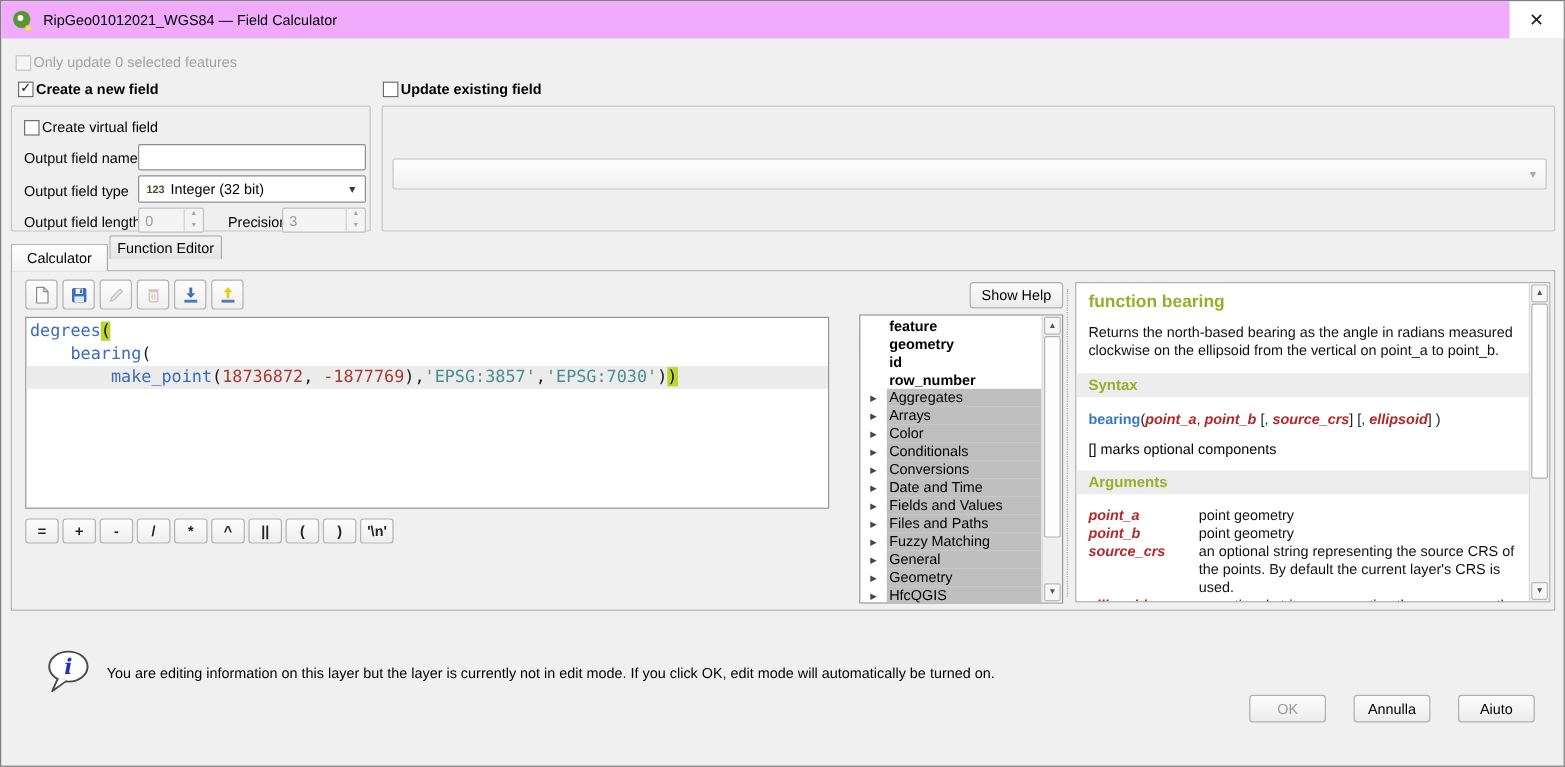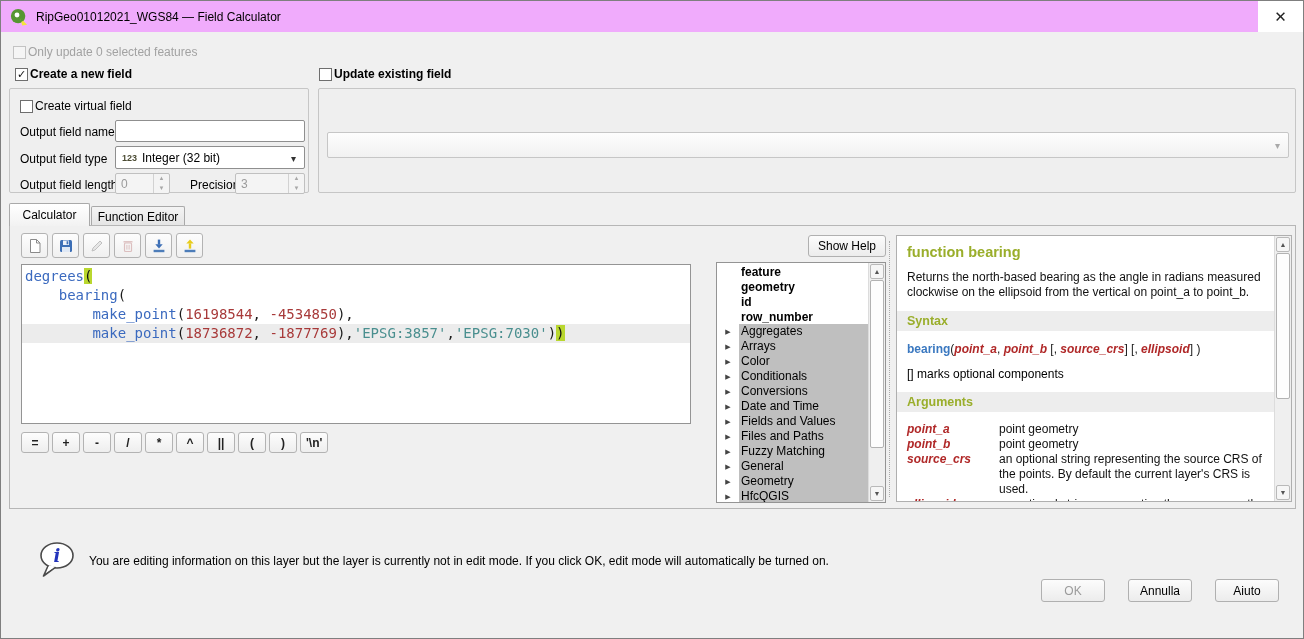--- a/index.html
+++ b/index.html
@@ -220,21 +220,21 @@
   <div class="groupbox" style="left:317px; top:87px; width:978px; height:105px;">
     <div class="combo disabled" style="left:8px; top:43px; width:962px; height:26px;">
       <span></span>
       <span class="arrow-flat">▾</span>
     </div>
   </div>
 
   <div class="tab active" style="left:8px; top:202px; width:81px; height:23px;">
     <span>Calculator</span>
   </div>
-  <div class="tab inactive" style="left:90px; top:205px; width:94px; height:20px;">
+  <div class="tab inactive" style="left:90px; top:195px; width:94px; height:20px;">
     <span>Function Editor</span>
   </div>
   <div class="tabpane"></div>
 
   <div class="toolbar">
     <div class="tb-btn">
       <span style="display:flex;">
         <svg width="16" height="16" viewBox="0 0 16 16">
           <path d="M3.5 1.5 h6 l3.5 3.5 v9.5 h-9.5 z" fill="#fff" stroke="#8a8a8a"></path>
           <path d="M9.5 1.5 v3.5 h3.5" fill="none" stroke="#8a8a8a"></path>
@@ -285,21 +285,20 @@
           <rect x="2.6" y="11.8" width="10.8" height="2.4" fill="#4d7db9"></rect>
         </svg>
         </span>
     </div>
   </div>
 
   <div class="editor">
     <div>
         <div class="code-line"><span class="tok-fn">degrees</span><span class="tok-match">(</span></div>
         <div class="code-line"><span class="tok-plain">    </span><span class="tok-fn">bearing</span><span class="tok-plain">(</span></div>
-        <div class="code-line"><span class="tok-plain">        </span><span class="tok-fn">make_point</span><span class="tok-plain">(</span><span class="tok-num">16198544</span><span class="tok-plain">, </span><span class="tok-num">-4534850</span><span class="tok-plain">),</span></div>
         <div class="code-line current"><span class="tok-plain">        </span><span class="tok-fn">make_point</span><span class="tok-plain">(</span><span class="tok-num">18736872</span><span class="tok-plain">, </span><span class="tok-num">-1877769</span><span class="tok-plain">),</span><span class="tok-str">'EPSG:3857'</span><span class="tok-plain">,</span><span class="tok-str">'EPSG:7030'</span><span class="tok-plain">)</span><span class="tok-match">)</span></div>
       </div>
   </div>
 
   <div class="ops">
       <button class="op-btn">=</button>
       <button class="op-btn">+</button>
       <button class="op-btn">-</button>
       <button class="op-btn">/</button>
       <button class="op-btn">*</button>

